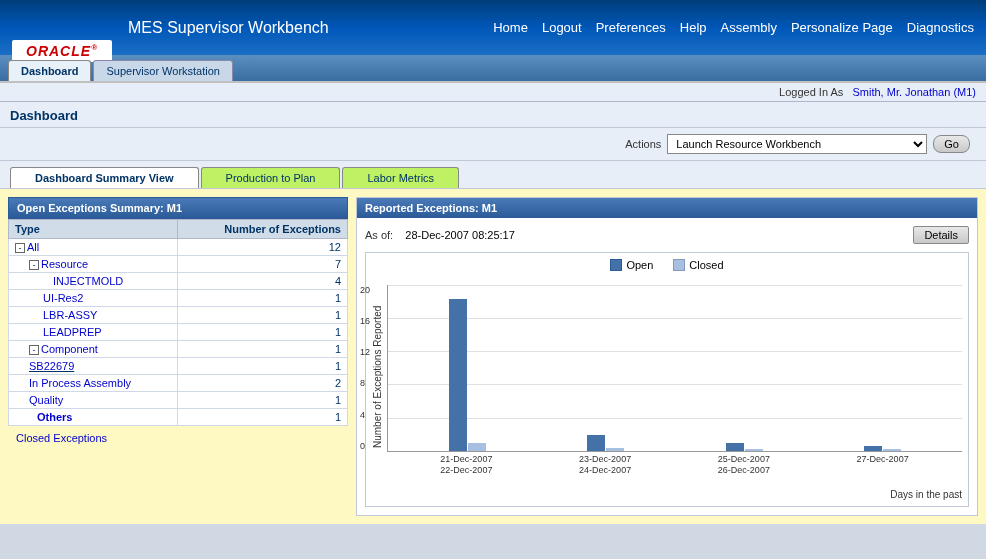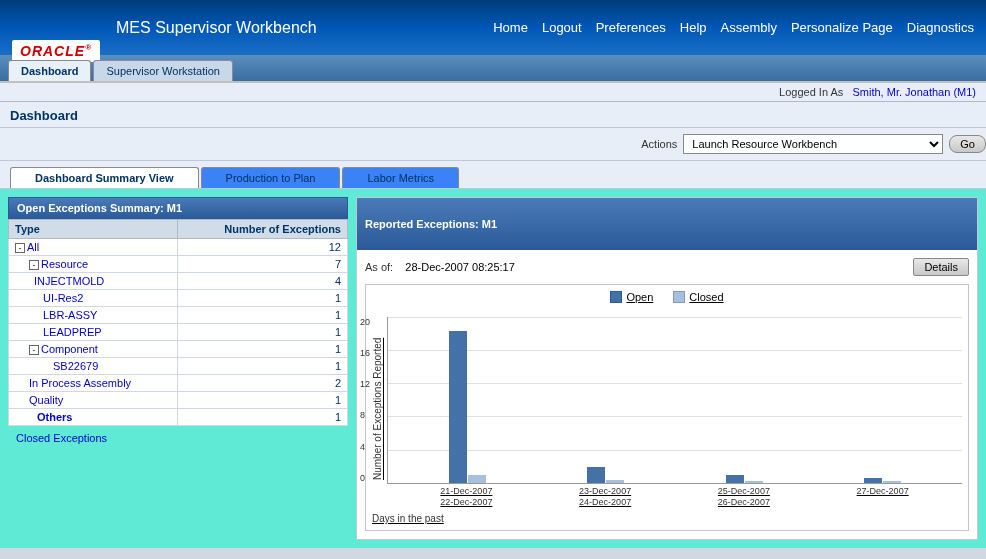--- a/index.html
+++ b/index.html
@@ -10,21 +10,21 @@
       background: linear-gradient(180deg, #003d7a 0%, #0057b8 50%, #1a6ec4 100%);
       padding: 8px 12px;
       display: flex;
       align-items: center;
       justify-content: space-between;
       height: 55px;
     }
     .header-left { display: flex; align-items: center; gap: 16px; }
     .oracle-logo {
       background: #fff;
-      padding: 3px 8px;
+      padding: 3px 14px;
       border-radius: 2px;
       font-weight: bold;
       font-size: 14px;
       color: #cc0000;
       font-style: italic;
       letter-spacing: 1px;
       margin-top: 47px;
     }
     .oracle-logo span { color: #cc0000; }
     .app-title {
@@ -89,21 +89,21 @@
     }
     .page-title-bar h1 {
       font-size: 13px;
       color: #003366;
       font-weight: bold;
     }
 
     
     .actions-bar {
       background: #e8eef8;
-      padding: 6px 0;
+      padding: 6px 16px;
       display: flex;
       align-items: center;
       justify-content: flex-end;
       gap: 6px;
       border-bottom: 1px solid #c0c8d8;
     }
     .actions-label { color: #333; font-size: 11px; }
     .actions-select {
       font-size: 11px;
       border: 1px solid #888;
@@ -136,27 +136,27 @@
       border: 1px solid #888;
       border-bottom: none;
       border-radius: 3px 3px 0 0;
     }
     .sub-tab.active {
       background: #ffffff;
       color: #003366;
       font-weight: bold;
     }
     .sub-tab.inactive {
-      background: #3b82f6;
+      background: #bef264;
       color: #003366;
     }
 
     
     .main-content {
-      background: #5eead4;
+      background: #fef9c3;
       display: flex;
       gap: 0;
       padding: 8px;
       min-height: 320px;
     }
 
     
     .left-panel {
       width: 340px;
       margin-right: 8px;
@@ -221,21 +221,21 @@
     .right-panel {
       flex: 1;
       background: #fff;
       border: 1px solid #c0c8d8;
     }
     .right-panel-title {
       background: linear-gradient(180deg, #4a7ab8 0%, #2a5a98 100%);
       color: #ffffff;
       font-weight: bold;
       font-size: 11px;
-      padding: 20px 8px;
+      padding: 4px 8px;
       display: flex;
       justify-content: space-between;
       align-items: center;
     }
     .right-panel-content {
       padding: 8px;
     }
     .as-of-row {
       display: flex;
       justify-content: space-between;
@@ -253,21 +253,20 @@
       cursor: pointer;
       border-radius: 2px;
     }
 
     
     .chart-area {
       border: 1px solid #c0c8d8;
       background: #fff;
       padding: 6px;
       position: relative;
-      text-decoration: underline;
     }
     .chart-legend {
       display: flex;
       gap: 20px;
       margin-bottom: 6px;
       font-size: 11px;
       justify-content: center;
     }
     .legend-item {
       display: flex;
@@ -355,24 +354,24 @@
     .x-labels {
       display: flex;
       justify-content: space-around;
       padding: 0 10px;
       font-size: 9px;
       color: #333;
       margin-top: 2px;
     }
     .x-label { text-align: center; line-height: 1.3; }
     .x-axis-title {
-      text-align: left;
+      text-align: right;
       font-size: 10px;
       color: #333;
-      margin-top: 4px;
+      margin-top: 12px;
     }
   </style>
 </head>
 <body>
 
 <div class="header">
   <div class="header-left">
     <div class="oracle-logo">
       <span>ORACLE</span><sup style="font-size:8px;color:#cc0000;">®</sup>
     </div>
@@ -432,41 +431,41 @@
       <tbody id="exceptions-tbody">
       <tr>
             <td style="padding-left: 6px;"><span class="expand-icon">-</span><a href="#">All</a></td>
             <td class="num">12</td>
           </tr>
           <tr>
             <td style="padding-left: 20px;"><span class="expand-icon">-</span><a href="#">Resource</a></td>
             <td class="num">7</td>
           </tr>
           <tr>
-            <td style="padding-left: 25px; border-radius: 6px;"><a href="#">INJECTMOLD</a></td>
+            <td style="padding-left: 44px; border-radius: 6px;"><a href="#">INJECTMOLD</a></td>
             <td class="num">4</td>
           </tr>
           <tr>
             <td style="padding-left: 34px;"><a href="#">UI-Res2</a></td>
             <td class="num">1</td>
           </tr>
           <tr>
             <td style="padding-left: 34px;"><a href="#">LBR-ASSY</a></td>
             <td class="num">1</td>
           </tr>
           <tr>
             <td style="padding-left: 34px;"><a href="#">LEADPREP</a></td>
             <td class="num">1</td>
           </tr>
           <tr>
             <td style="padding-left: 20px;"><span class="expand-icon">-</span><a href="#">Component</a></td>
             <td class="num">1</td>
           </tr>
           <tr>
-            <td style="padding-left: 44px;"><a href="#">SB22679</a></td>
+            <td style="padding-left: 20px; text-decoration: underline;"><a href="#">SB22679</a></td>
             <td class="num">1</td>
           </tr>
           <tr>
             <td style="padding-left: 20px;"><a href="#">In Process Assembly</a></td>
             <td class="num">2</td>
           </tr>
           <tr>
             <td style="padding-left: 20px;"><a href="#">Quality</a></td>
             <td class="num">1</td>
           </tr>

